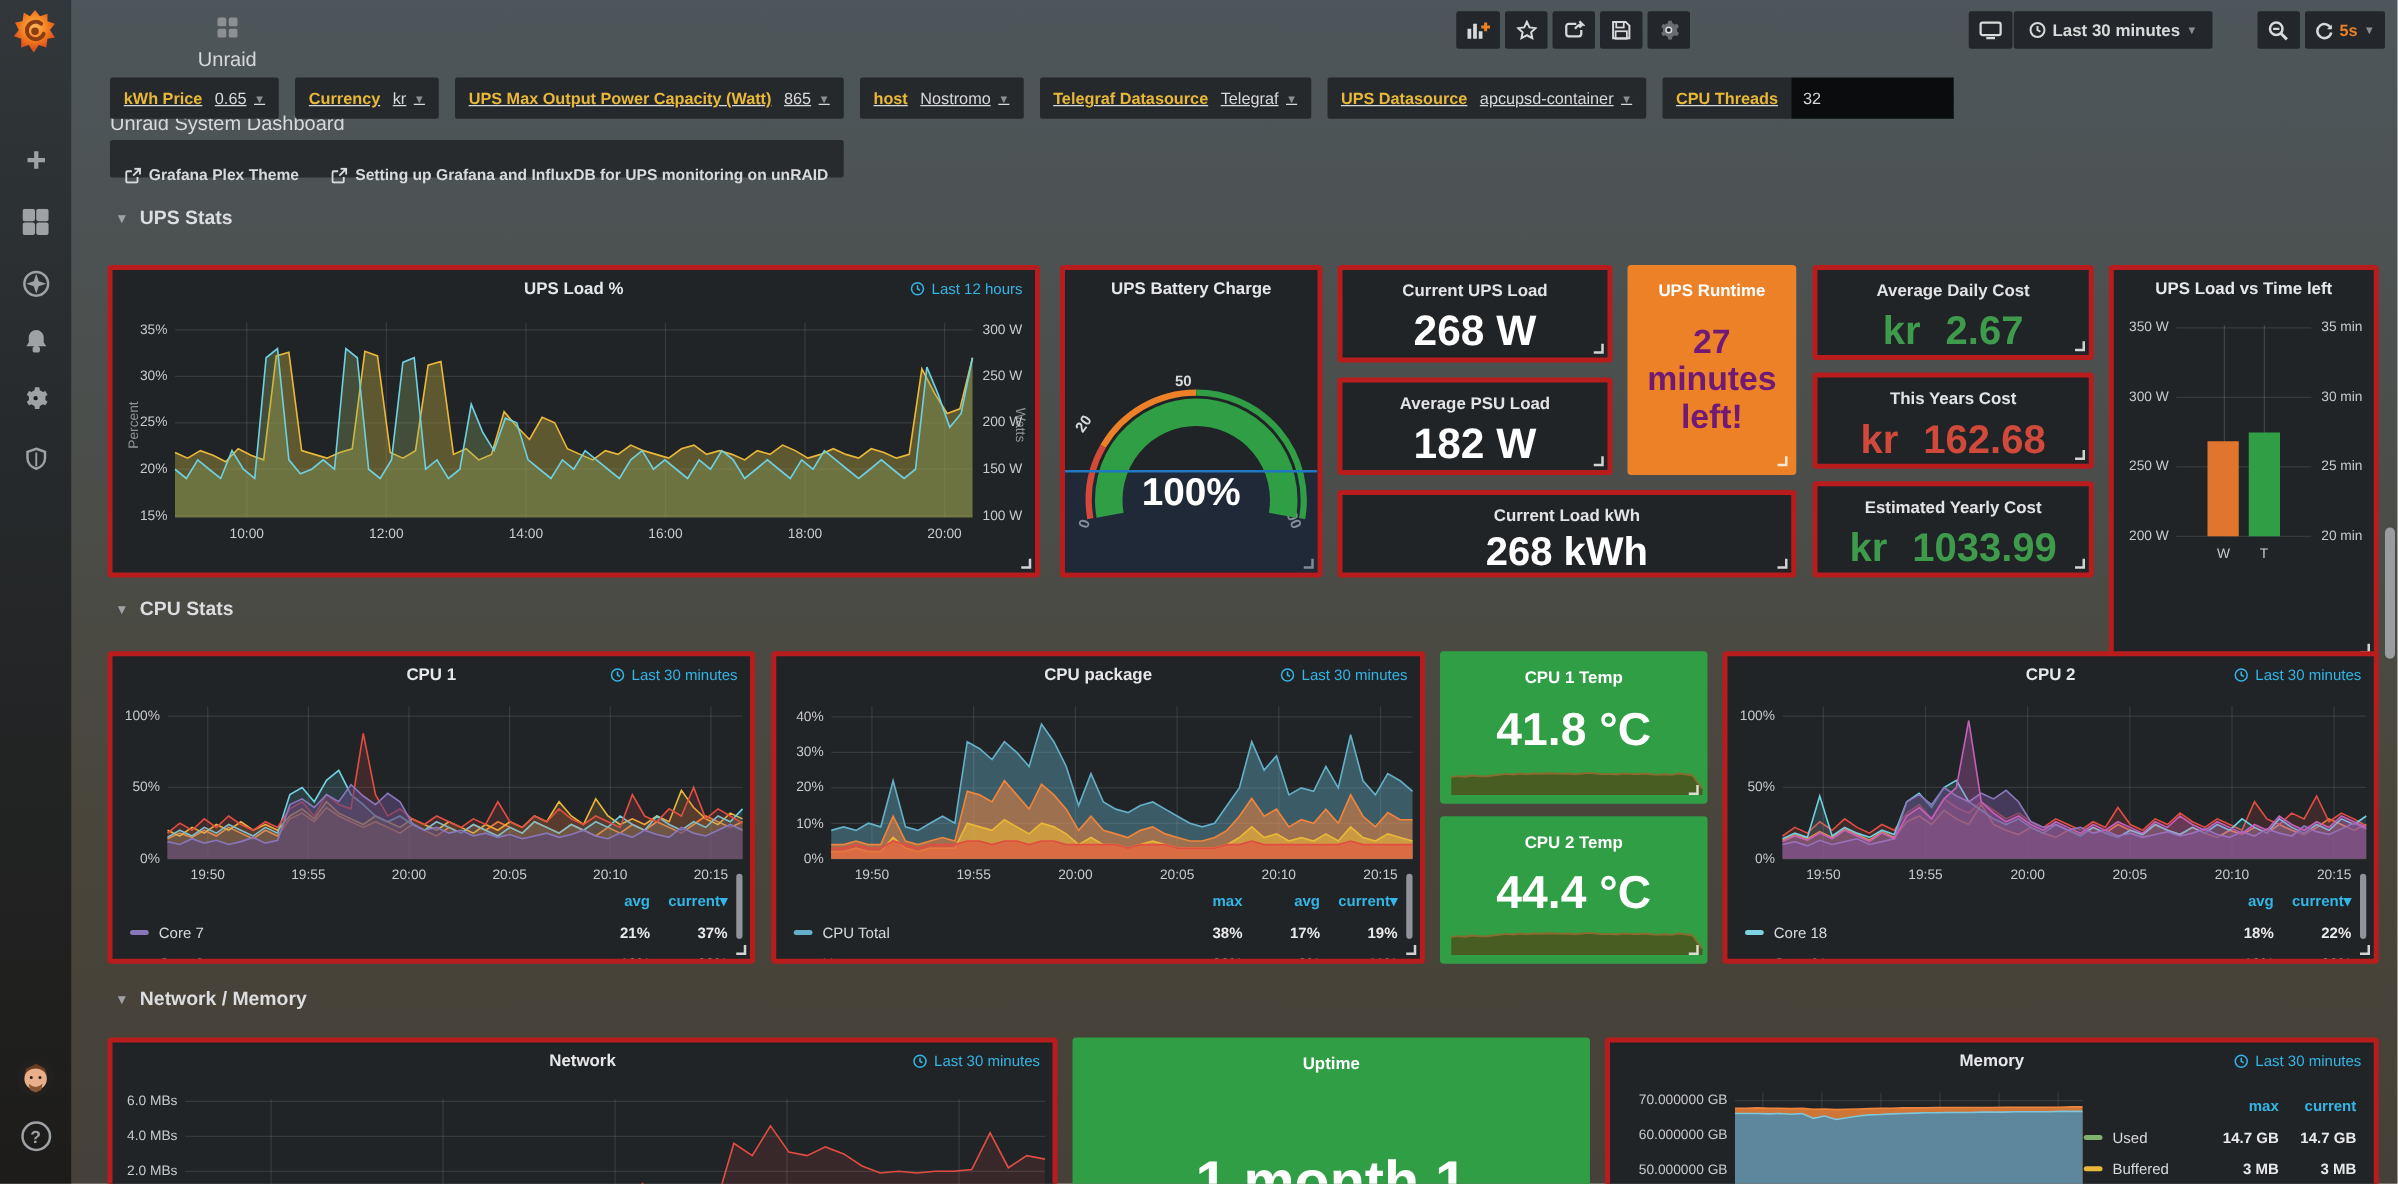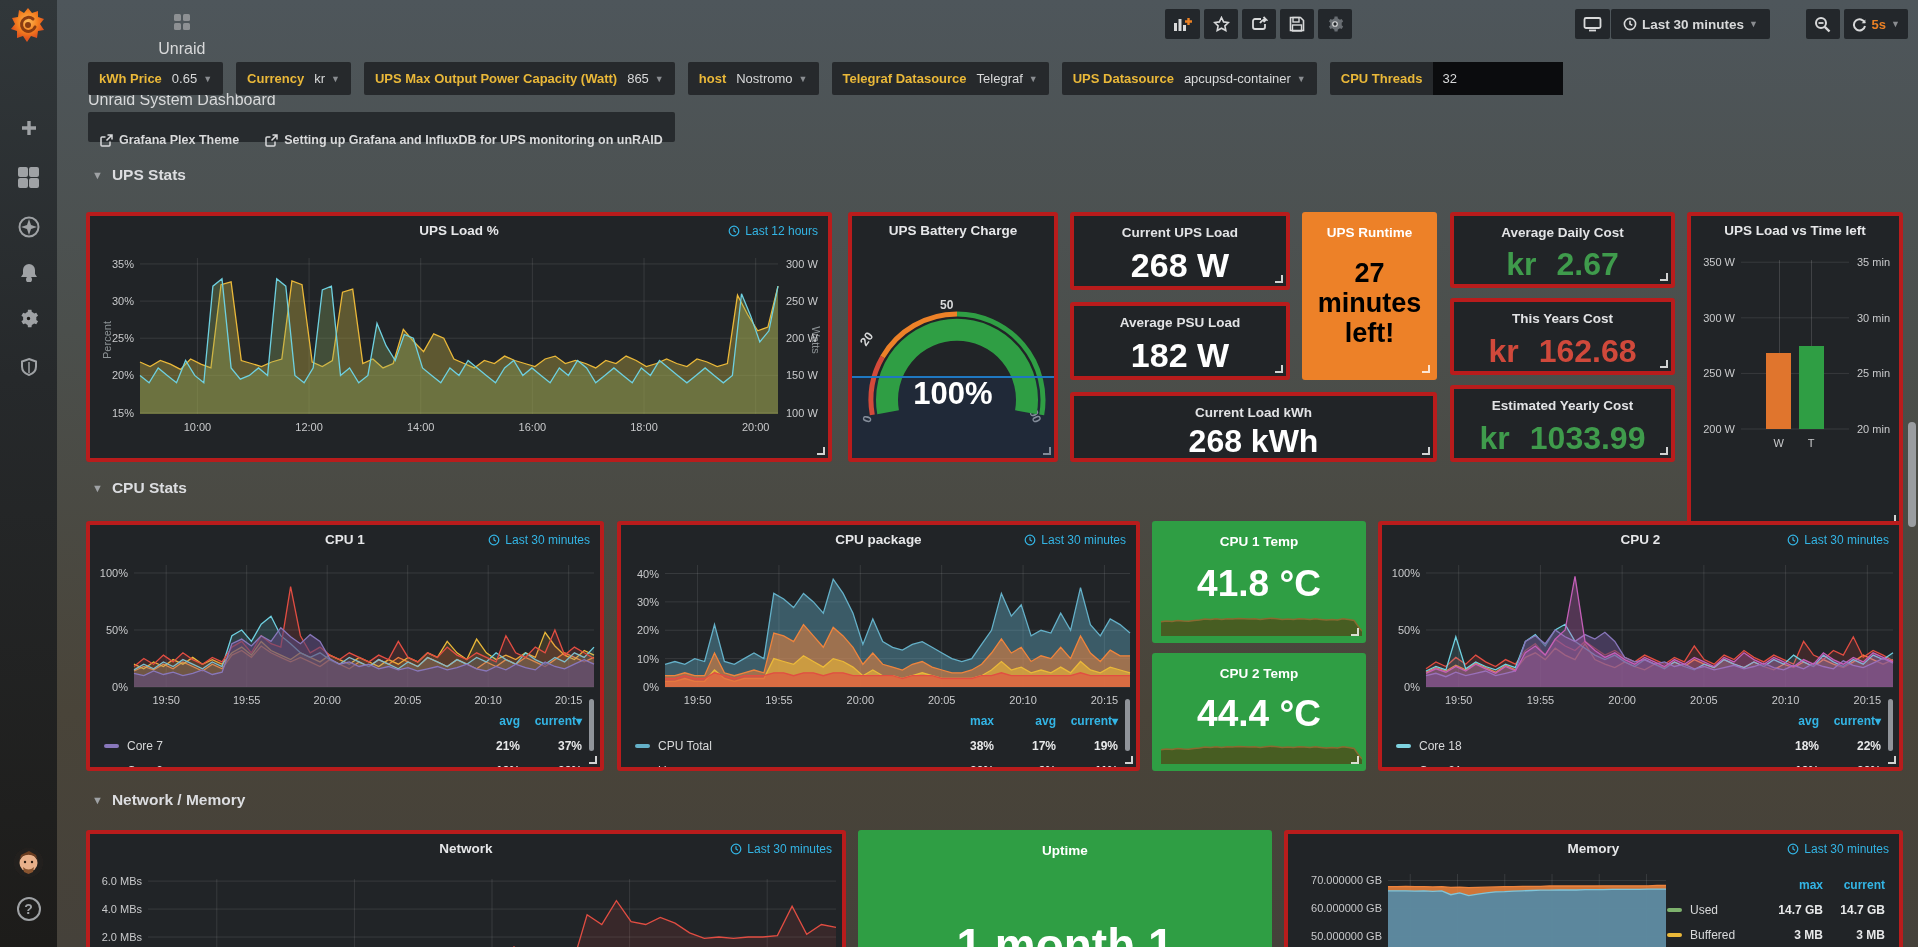--- a/index.html
+++ b/index.html
@@ -19,21 +19,21 @@
   .bc-sep { color:#787b7e; font-size:13px; }
   .bc-caret { color:#b9babc; font-size:10px; margin-left:2px; }
   .nav-right { position:absolute; top:9px; display:flex; gap:4px; }
   .nav-btn { background:#23272b; border-radius:2px; height:30px; min-width:34px; display:flex; align-items:center; justify-content:center; gap:5px; cursor:pointer; color:#d8d9da; padding:0 8px; }
   .nav-btn svg { stroke:#d8d9da; fill:none; stroke-width:1.6; }
   .orange-txt { color:#eb8124; font-weight:bold; }
   .caret { color:#8a8d91; font-size:9px; }
 
   
   .var-row { position:absolute; left:88px; top:62px; display:flex; gap:13px; }
-  .chip { background:#26292c; height:33px; border-radius:2px; display:flex; align-items:center; gap:10px; padding:0 11px; }
+  .chip { background:#26292c; height:33px; border-radius:2px; display:flex; align-items:center; gap:10px; padding:0 11px;text-decoration:underline; }
   .chip-label { color:#eab839; font-size:13px; font-weight:bold; }
   .chip-value { color:#d8d9da; font-size:13px; display:flex; align-items:center; gap:6px; cursor:pointer; }
   .chip-input { background:#0b0c0e; border:none; outline:none; color:#d8d9da; font-size:13px; width:130px; height:33px; padding:0 9px; font-family:inherit; }
   .chip-wrap { display:flex; align-items:center; }
 
   .links-row { position:absolute; left:88px; top:112px; height:30px; background:#272b2e; border-radius:2px; display:flex; align-items:center; gap:26px; padding:0 12px; }
   .dash-link { display:flex; align-items:center; gap:6px; font-size:12.5px; font-weight:bold; color:#d8d9da; cursor:pointer;margin-top:26px; }
   .dash-link svg { stroke:#d8d9da; fill:none; stroke-width:1.6; }
 
   
@@ -390,21 +390,21 @@
 <div class="panel" style="left:1070px;top:212px;width:220px;height:78px">
   <div class="stat-title">Current UPS Load</div>
   <div class="stat-value" style="top:30px;font-size:34px">268 W</div>
 </div>
 <div class="panel" style="left:1070px;top:302px;width:220px;height:78px">
   <div class="stat-title">Average PSU Load</div>
   <div class="stat-value" style="top:30px;font-size:34px">182 W</div>
 </div>
 <div class="panel panel-orange" style="left:1302px;top:212px;width:135px;height:168px">
   <div class="stat-title" style="color:#fff">UPS Runtime</div>
-  <div class="stat-value" style="top:42px;font-size:27px;line-height:1.12;color:#000000;padding:0 0">27 minutes left!</div>
+  <div class="stat-value" style="top:42px;font-size:27px;line-height:1.12;color:#701a75;padding:0 0">27 minutes left!</div>
 </div>
 <div class="panel" style="left:1070px;top:392px;width:367px;height:70px">
   <div class="stat-title">Current Load kWh</div>
   <div class="stat-value" style="top:27px;font-size:32px">268 kWh</div>
 </div>
 
 <div class="panel" style="left:1450px;top:212px;width:225px;height:76px">
   <div class="stat-title">Average Daily Cost</div>
   <div class="cost-value green-txt" style="top:30px">
       <span>kr</span>

